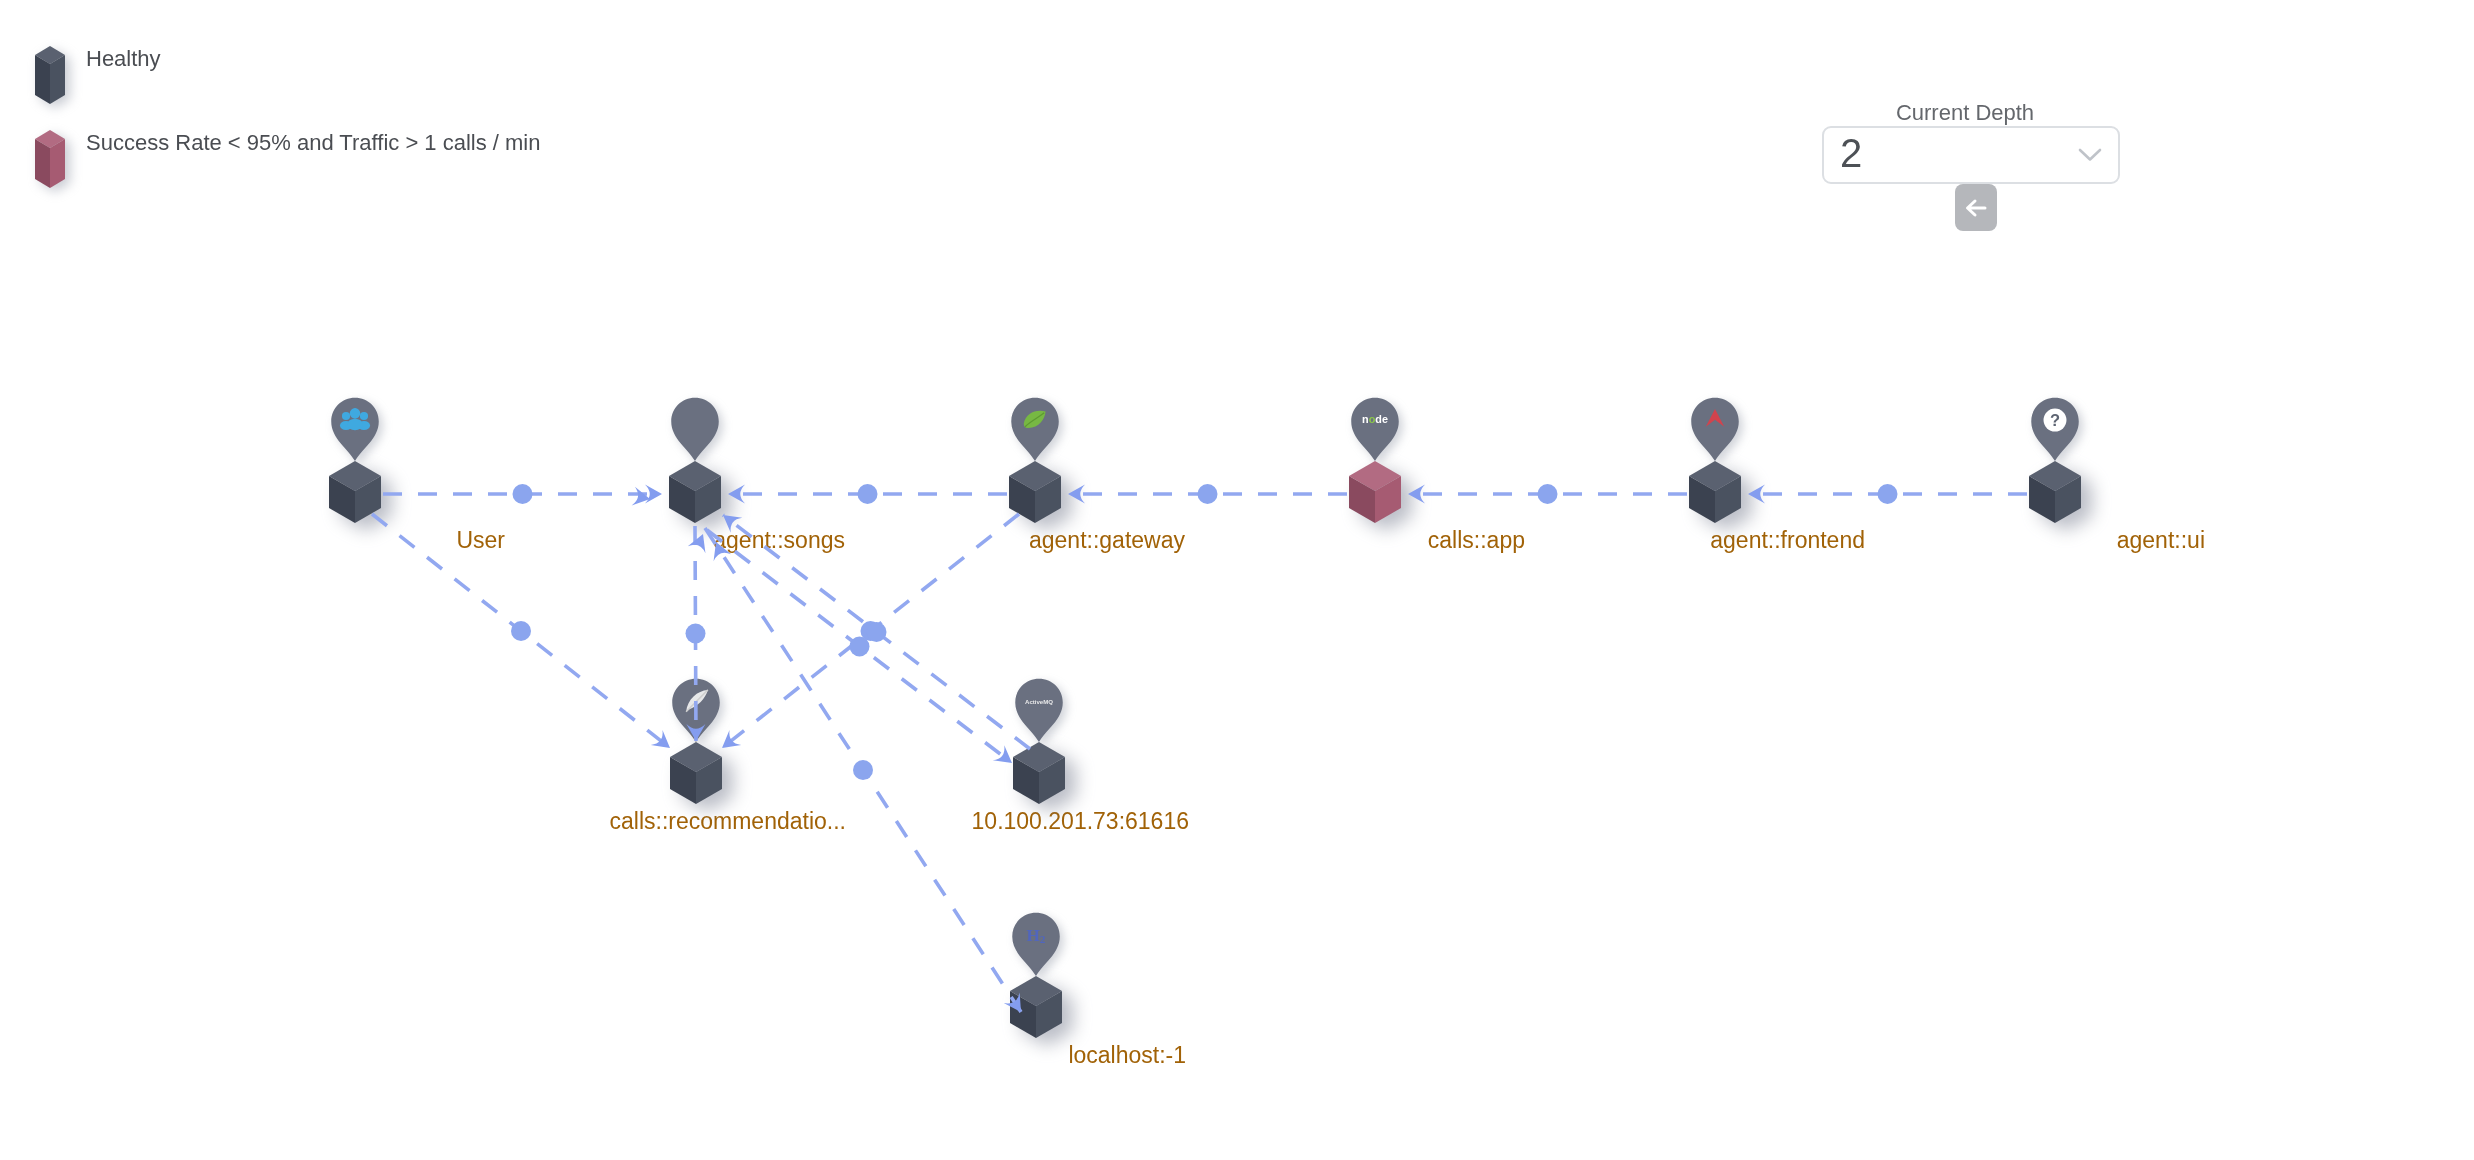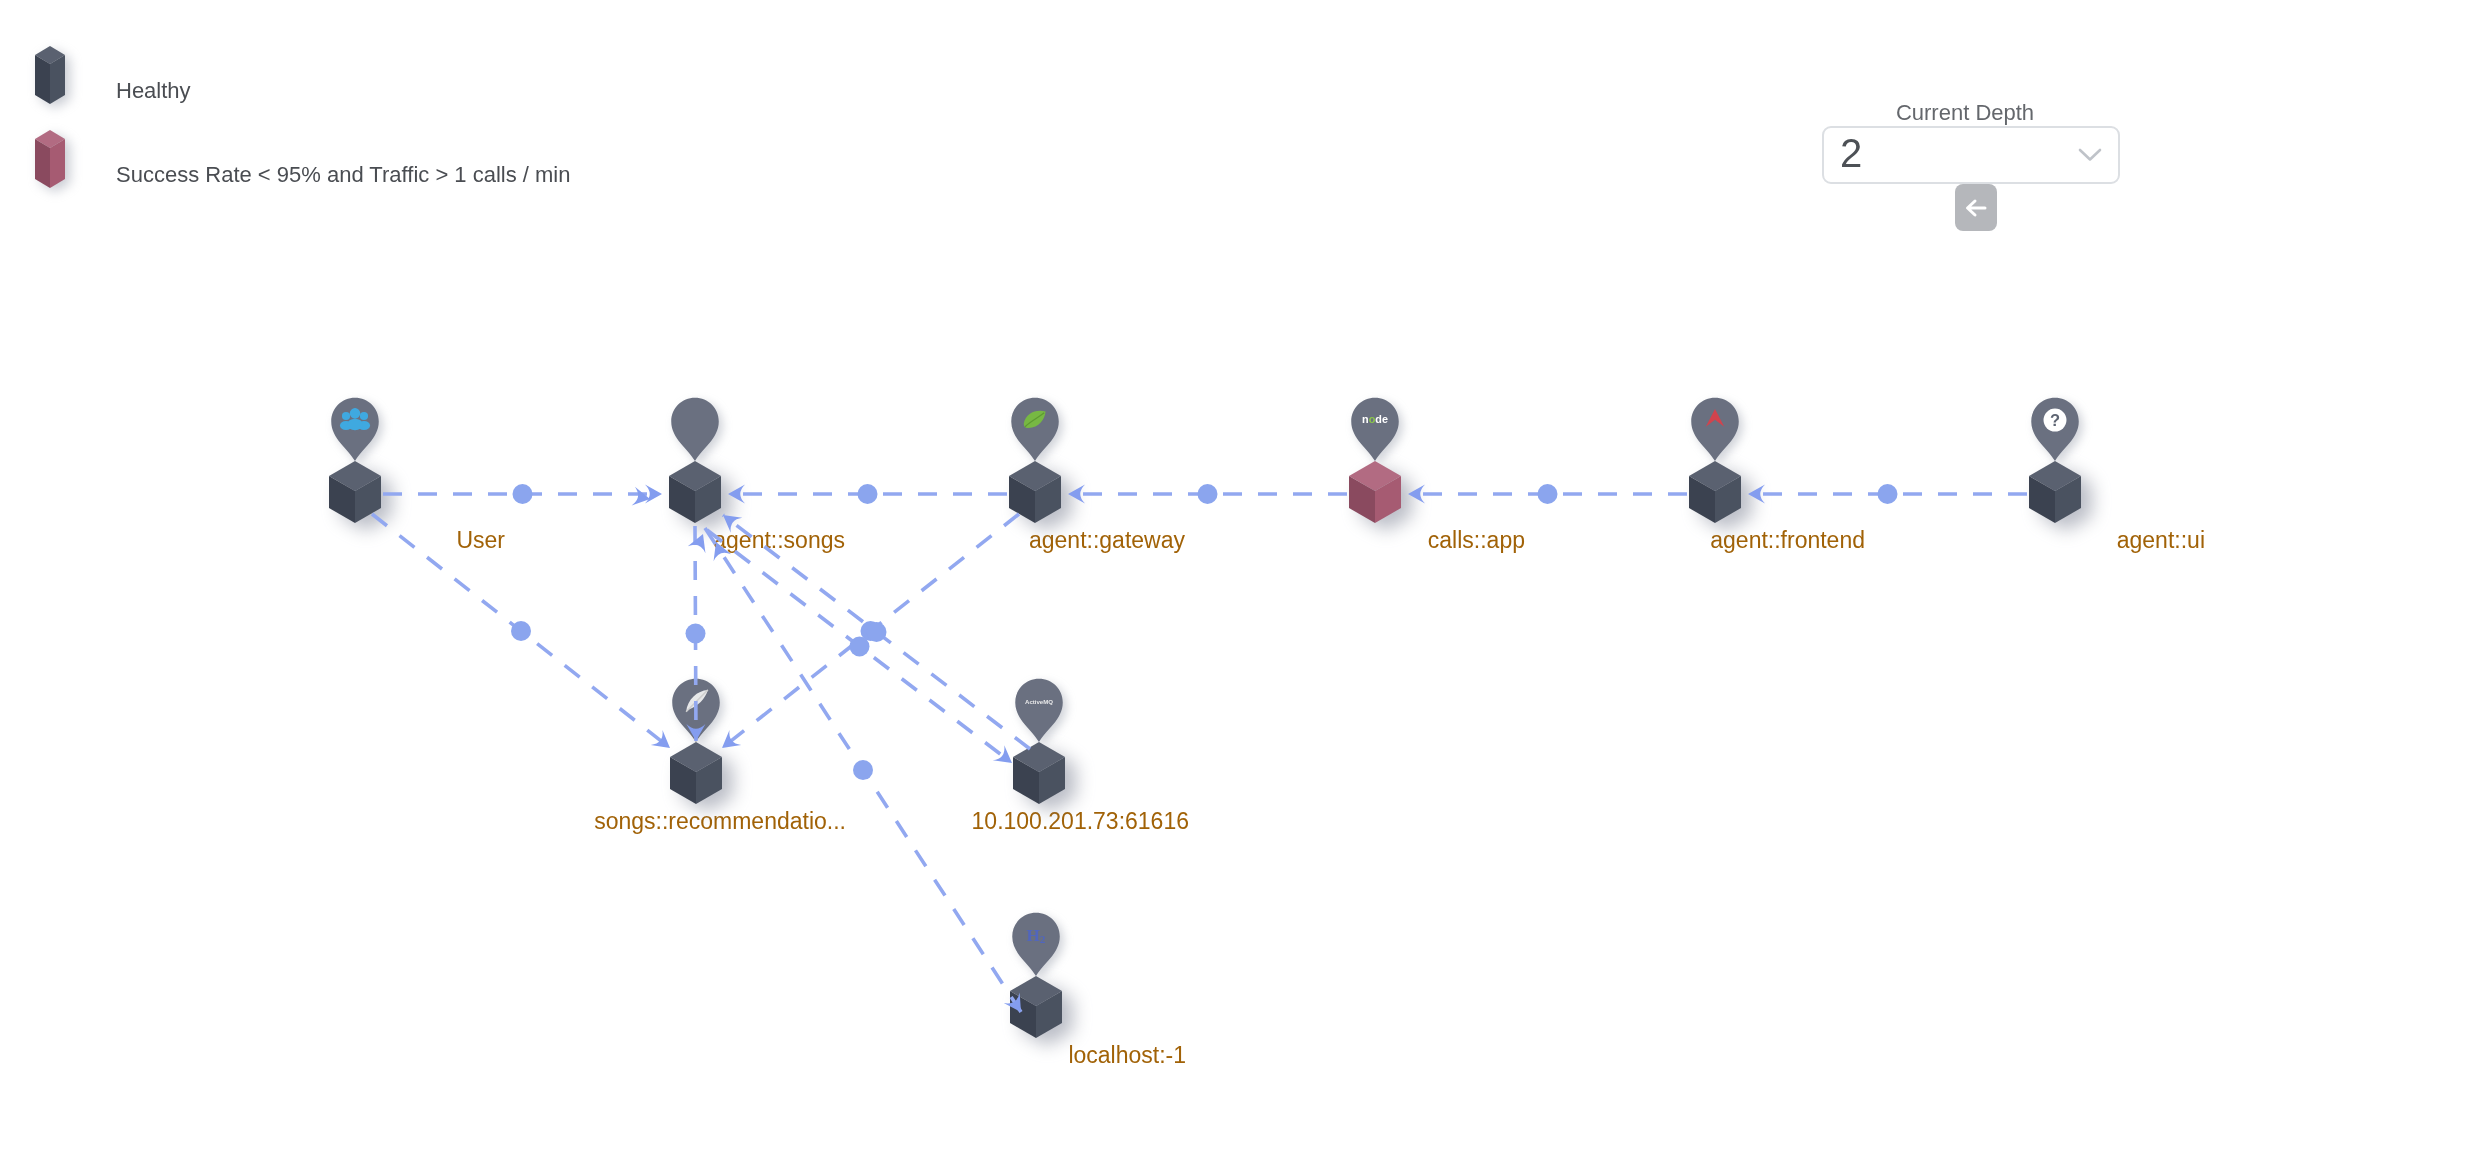--- a/index.html
+++ b/index.html
@@ -2,21 +2,21 @@
 <html><head>
 <meta charset="utf-8">
 <style>
   html,body{margin:0;padding:0;background:#ffffff;}
   body{
     width:2474px;height:1160px;position:relative;overflow:hidden;
     font-family:"Liberation Sans",sans-serif;
   }
   
   #legend{position:absolute;left:34px;top:46px;z-index:30;}
-  .legend-row{display:flex;align-items:flex-end;margin-bottom:26px;height:58px;gap:30px;}
+  .legend-row{display:flex;align-items:flex-start;margin-bottom:26px;height:58px;}
   .legend-cube{width:32px;height:58px;display:block;filter:drop-shadow(5px 4px 6px rgba(120,128,145,.40));}
   .legend-label{margin-left:20px;font-size:22px;color:#4a4d52;}
   
   #controls{position:absolute;left:1822px;top:100px;z-index:30;display:flex;align-items:center;flex-direction:column;}
   .depth-label{font-size:22px;color:#64676c;margin-right:12px;white-space:nowrap;}
   .depth-select{
     width:298px;height:58px;background:#fff;border:2px solid #dcdfe3;border-radius:9px;
     display:flex;align-items:center;box-sizing:border-box;padding:0 16px;cursor:pointer;
   }
   .depth-value{font-size:40px;color:#4d5156;flex:1;line-height:1;padding-bottom:4px;}
@@ -194,21 +194,21 @@
       <svg class="pin" width="56" height="66" viewBox="0 0 40 50">
        <path d="M20,48.5 C15,39.5 2,31.5 2,18.5 C2,8.3 10.1,0.5 20,0.5 C29.9,0.5 38,8.3 38,18.5 C38,31.5 25,39.5 20,48.5 Z" fill="#6a7080"></path>
        <path d="M12.5,25.5 C13.5,16 21,9.5 29,9 C27,15.5 21.5,21.5 14,24 Z" fill="#f2f2f2" opacity="0.92"></path>
               <path d="M29,9 L12.5,25.5" stroke="#cfcfcf" stroke-width="1.1" fill="none"></path>
      </svg>
      <svg class="cube" width="56" height="62" viewBox="0 0 56 62">
        <polygon points="28,0 54,15 28,30 2,15" fill="#5a6170"></polygon>
        <polygon points="2,15 28,30 28,62 2,47" fill="#3b4250"></polygon>
        <polygon points="28,30 54,15 54,47 28,62" fill="#4a5260"></polygon>
      </svg>
-     <div class="node-label">songs::recommendatio...</div>
+     <div class="node-label">calls::recommendatio...</div>
     </div>
     <div class="node" style="left: 889px; top: 678px;">
       <svg class="pin" width="56" height="66" viewBox="0 0 40 50">
        <path d="M20,48.5 C15,39.5 2,31.5 2,18.5 C2,8.3 10.1,0.5 20,0.5 C29.9,0.5 38,8.3 38,18.5 C38,31.5 25,39.5 20,48.5 Z" fill="#6a7080"></path>
        <text x="20" y="19.6" text-anchor="middle" font-size="4.6" font-weight="bold" fill="#e9e9e9" font-family="Liberation Sans, sans-serif">ActiveMQ</text>
      </svg>
      <svg class="cube" width="56" height="62" viewBox="0 0 56 62">
        <polygon points="28,0 54,15 28,30 2,15" fill="#5a6170"></polygon>
        <polygon points="2,15 28,30 28,62 2,47" fill="#3b4250"></polygon>
        <polygon points="28,30 54,15 54,47 28,62" fill="#4a5260"></polygon>

